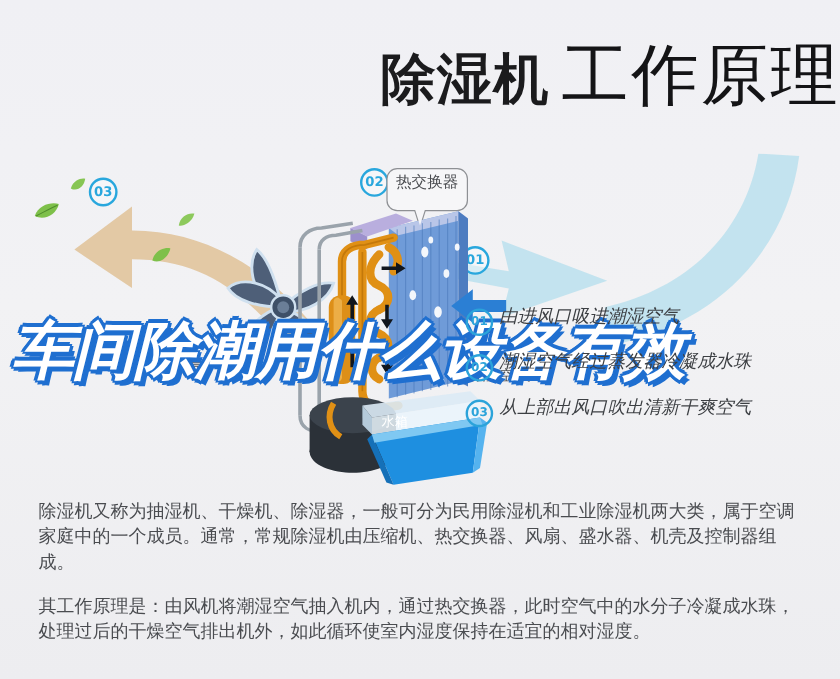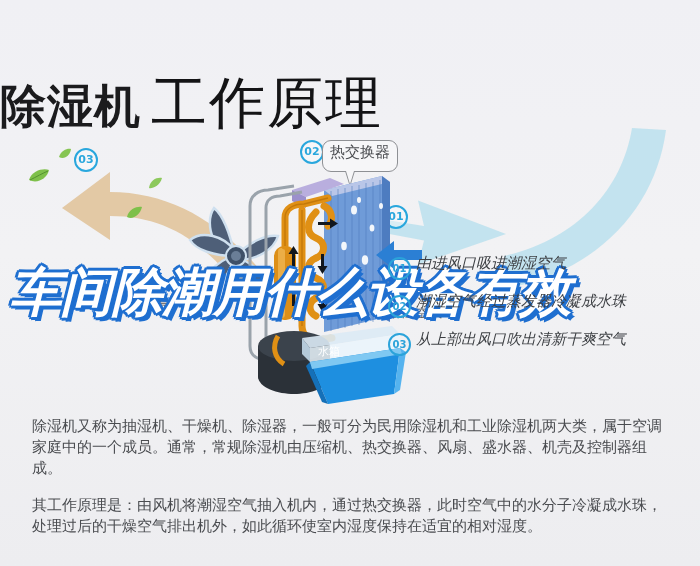--- a/index.html
+++ b/index.html
@@ -8,22 +8,22 @@
     width:700px;height:566px;
     background:#f1f1f4;
     font-family:"Liberation Sans","DejaVu Sans",sans-serif;
     overflow:hidden;
     position:relative;
   }
   .page{position:relative;width:700px;height:566px;overflow:hidden;
         background:linear-gradient(180deg,#f0f0f4 0%,#f2f2f4 45%,#ededf0 100%);}
 
   
-  .title-wrap{position:absolute;left:0;top:26px;width:700px;text-align:left;
-              white-space:nowrap;margin-top:40px;}
+  .title-wrap{position:absolute;left:0;top:26px;width:700px;text-align:right;
+              white-space:nowrap;}
   .title-a{font-size:46px;font-weight:bold;color:#1b1b1d;letter-spacing:1px;
            vertical-align:baseline;font-family:"DejaVu Sans",sans-serif;}
   .title-b{font-size:56px;font-weight:normal;color:#141416;letter-spacing:2px;
            margin-left:10px;vertical-align:baseline;font-family:"DejaVu Sans",sans-serif;}
 
   
   .stage{position:absolute;left:0;top:120px;width:700px;height:285px;}
 
   
   .tan-arrow{position:absolute;left:48px;top:42px;width:230px;height:125px;}
@@ -37,23 +37,23 @@
   .b03{left:74px;top:28px;}
   .b02{left:300px;top:20px;}
   .b01{left:384px;top:85px;}
 
   .lbl{position:absolute;font-size:12px;color:#4d4f52;white-space:nowrap;
        font-family:"DejaVu Sans",sans-serif;}
   .lbl-dry{left:118px;top:178px;letter-spacing:1px;}
   .lbl-moist{left:388px;top:185px;letter-spacing:2px;}
 
   
-  .callout{position:absolute;left:322px;top:20px;padding:2px 7px 9px;
+  .callout{position:absolute;left:322px;top:20px;padding:2px 7px 14px;
            border:1.4px solid #8e9094;border-radius:9px;background:#f6f6f8;
-           font-size:15px;color:#4a4c50;white-space:nowrap;
+           font-size:13px;color:#4a4c50;white-space:nowrap;
            font-family:Liberation Sans, sans-serif;}
   .callout:after{content:"";position:absolute;left:22px;bottom:-16px;
            width:0;height:0;border-left:5px solid transparent;
            border-right:5px solid transparent;border-top:16px solid #8e9094;}
   .callout:before{content:"";position:absolute;left:23px;bottom:-13px;z-index:2;
            width:0;height:0;border-left:4px solid transparent;
            border-right:4px solid transparent;border-top:13px solid #f6f6f8;}
 
   
   .fan{position:absolute;left:180px;top:78px;width:110px;height:118px;}

